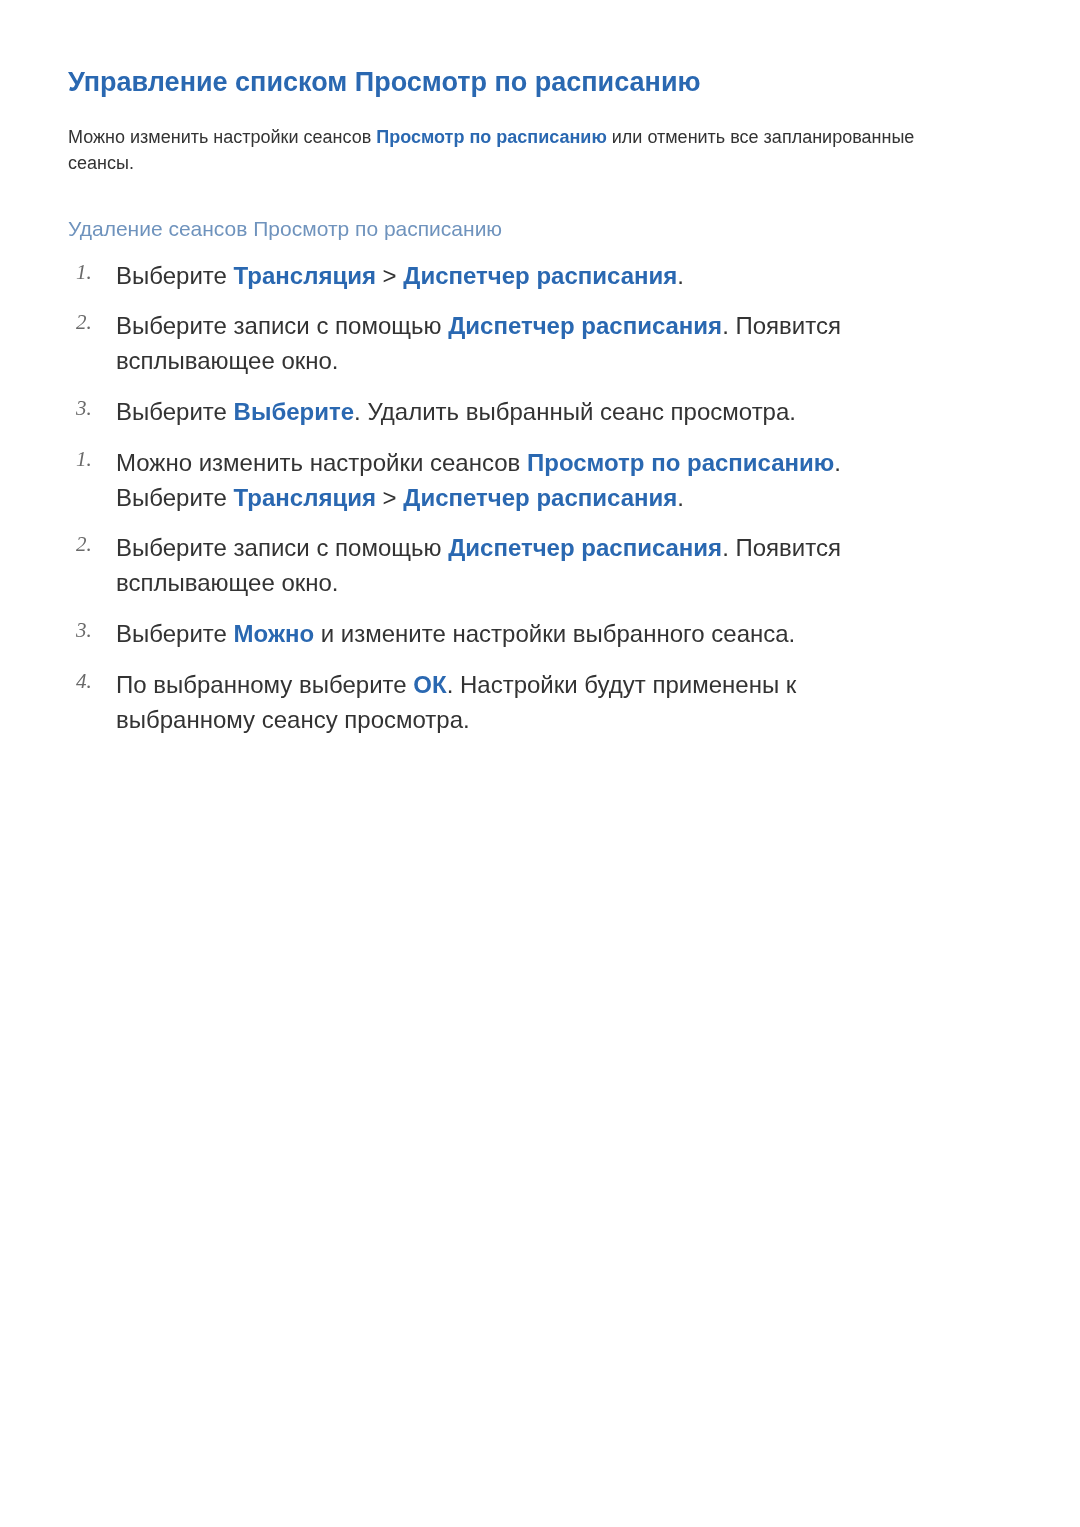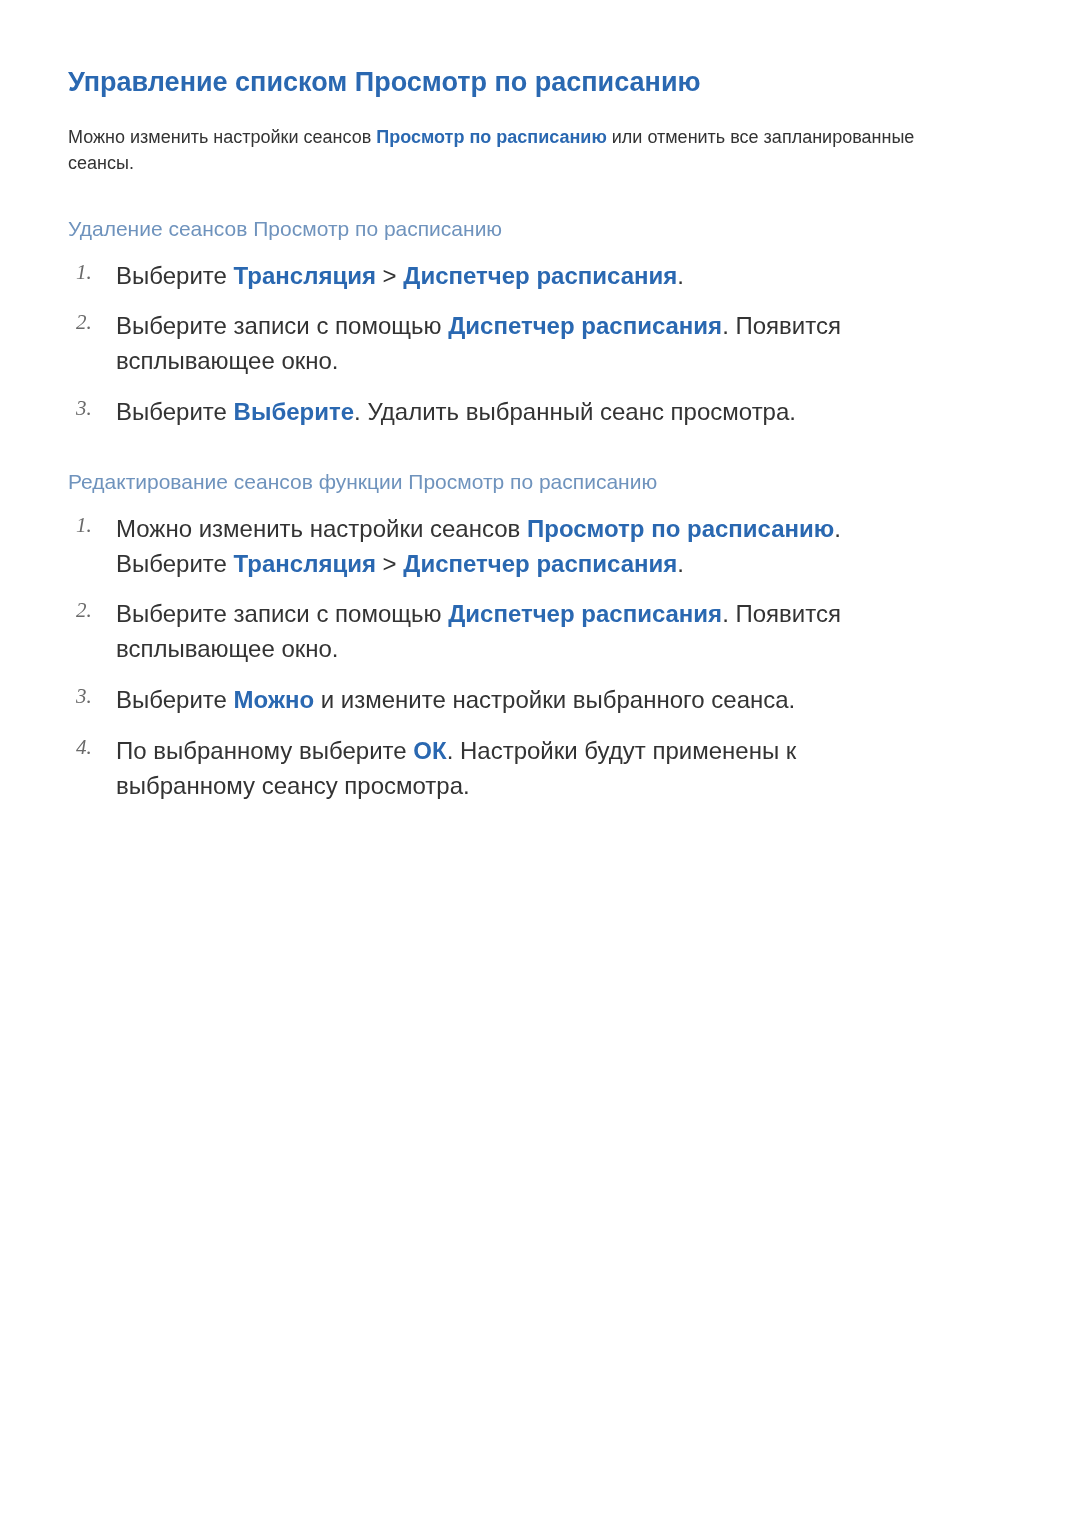--- a/index.html
+++ b/index.html
@@ -92,21 +92,20 @@
 
   <div class="h2">Удаление сеансов Просмотр по расписанию</div>
 
 
   <ol class="steps">
       <li><span>Выберите </span><span class="kw">Трансляция</span><span> &gt; </span><span class="kw">Диспетчер расписания</span><span>.</span></li>
       <li><span>Выберите записи с помощью </span><span class="kw">Диспетчер расписания</span><span>. Появится всплывающее окно.</span></li>
       <li><span>Выберите </span><span class="kw">Выберите</span><span>. Удалить выбранный сеанс просмотра.</span></li>
     </ol>
 
-  <div class="h2">Редактирование сеансов функции Просмотр по расписанию</div>
 
   <ol class="steps">
       <li><span>Можно изменить настройки сеансов </span><span class="kw">Просмотр по расписанию</span><span>. Выберите </span><span class="kw">Трансляция</span><span> &gt; </span><span class="kw">Диспетчер расписания</span><span>.</span></li>
       <li><span>Выберите записи с помощью </span><span class="kw">Диспетчер расписания</span><span>. Появится всплывающее окно.</span></li>
       <li><span>Выберите </span><span class="kw">Можно</span><span> и измените настройки выбранного сеанса.</span></li>
       <li><span>По выбранному выберите </span><span class="kw">ОК</span><span>. Настройки будут применены к выбранному сеансу просмотра.</span></li>
     </ol>
 
 </div>
 

